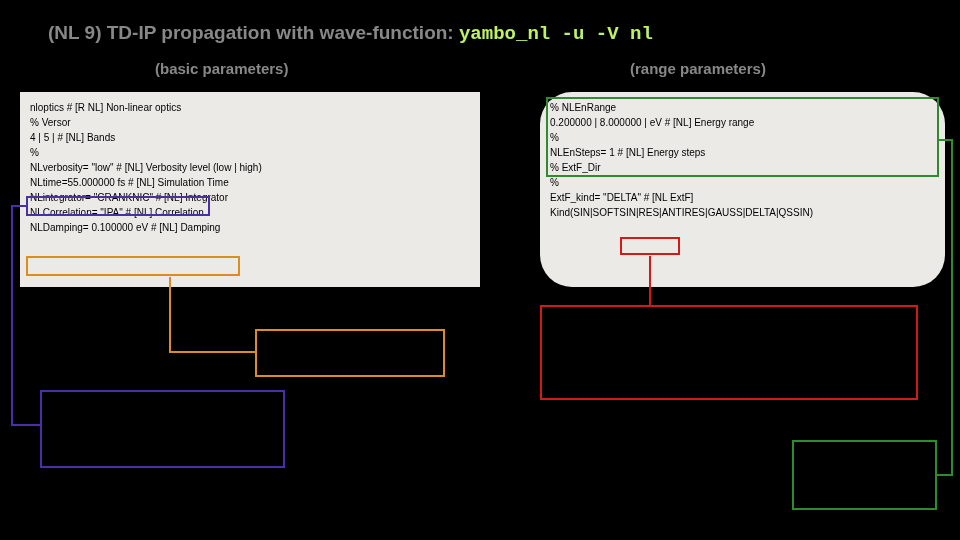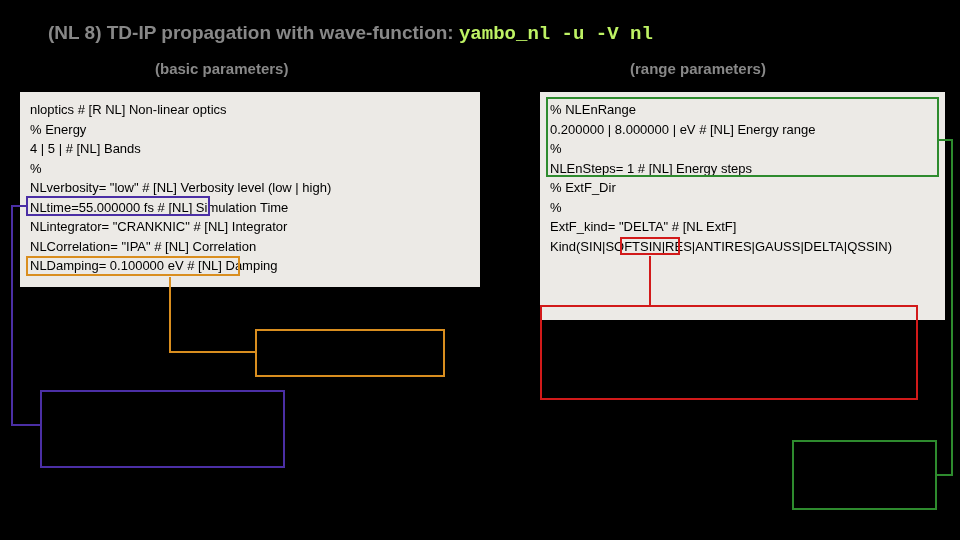--- a/index.html
+++ b/index.html
@@ -26,21 +26,21 @@
     position: absolute;
     font-size: 15px;
     font-weight: bold;
     color: #888;
   }
   .panel {
     position: absolute;
     background: #eceae6;
     color: #000;
     font-family: Arial, Helvetica, sans-serif;
-    font-size: 13px;
+    font-size: 10px;
     line-height: 1.5;
     padding: 8px 10px;
   }
   .panel .line { white-space: nowrap; }
   .box {
     position: absolute;
     background: transparent;
     border-width: 2px;
     border-style: solid;
   }
@@ -48,39 +48,39 @@
     position: absolute;
     top: 0; left: 0;
     width: 960px; height: 540px;
     pointer-events: none;
   }
 </style>
 </head>
 <body>
 
 <div class="title">
-  <span>(NL 8) TD-IP propagation with wave-function:  </span><span class="cmd">yambo_nl -u -V nl</span>
+  <span>(NL 9) TD-IP propagation with wave-function:  </span><span class="cmd">yambo_nl -u -V nl</span>
 </div>
 
 <div class="subhead" style="top:60px; left:155px;">(basic parameters)</div>
 <div class="subhead" style="top:60px; left:630px;">(range parameters)</div>
 
 <div class="panel" style="top:92px; left:20px; width:460px; height:195px;">
   <div class="line">nloptics                       # [R NL] Non-linear optics</div>
-  <div class="line">% Energy</div>
+  <div class="line">% Versor</div>
   <div class="line">  4 | 5 |                      # [NL] Bands</div>
   <div class="line">%</div>
   <div class="line">NLverbosity= "low"            # [NL] Verbosity level (low | high)</div>
   <div class="line">NLtime=55.000000         fs       # [NL] Simulation Time</div>
   <div class="line">NLintegrator= "CRANKNIC"        # [NL] Integrator</div>
   <div class="line">NLCorrelation= "IPA"          # [NL] Correlation</div>
   <div class="line">NLDamping= 0.100000       eV     # [NL] Damping</div>
 </div>
 
-<div class="panel" style="top:92px; left:540px; width:405px; height:228px;">
+<div class="panel" style="top:92px; left:540px; width:405px; height:195px;border-radius:32px;">
   <div class="line">% NLEnRange</div>
   <div class="line"> 0.200000 | 8.000000 | eV           # [NL] Energy range</div>
   <div class="line">%</div>
   <div class="line">NLEnSteps=  1                 # [NL] Energy steps</div>
   <div class="line">% ExtF_Dir</div>
   <div class="line">%</div>
   <div class="line">ExtF_kind= "DELTA"           # [NL ExtF]</div>
   <div class="line">Kind(SIN|SOFTSIN|RES|ANTIRES|GAUSS|DELTA|QSSIN)</div>
 </div>
 

